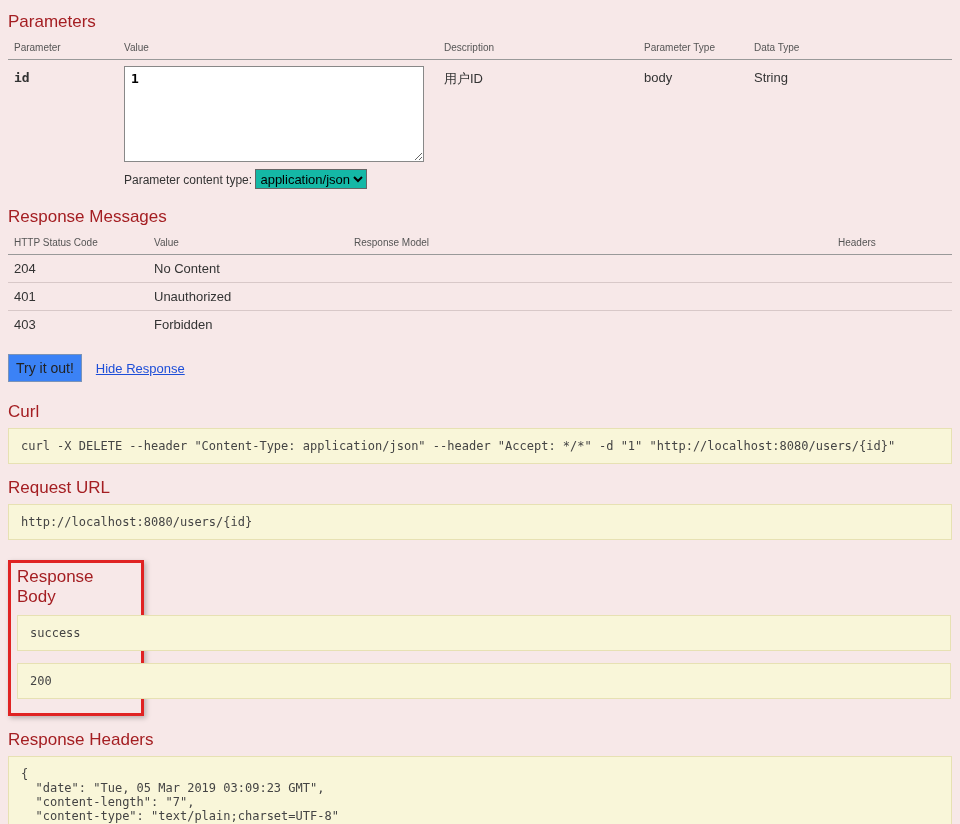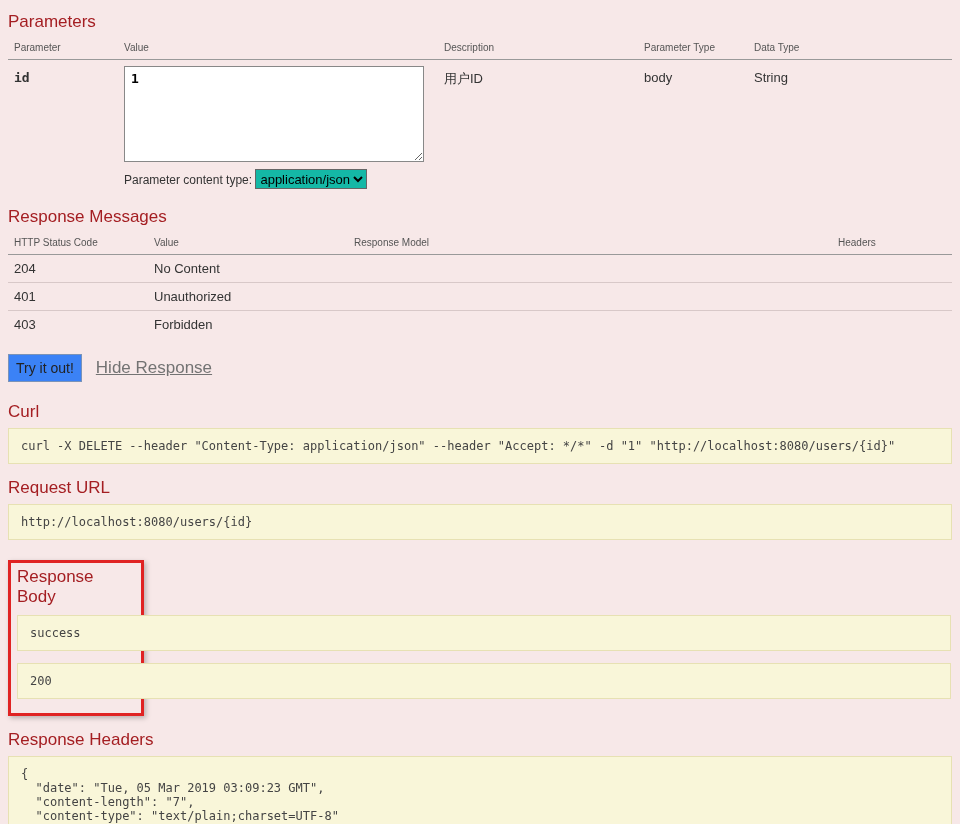--- a/index.html
+++ b/index.html
@@ -61,23 +61,23 @@
   .action-row { padding: 4px 0 16px 0; display:flex; align-items:center; gap:14px;}
   button.tryit {
     background: #3b82f6;
     border: 1px solid #7a93b8;
     padding: 5px 7px;
     font-size: 14px;
     color: #222;
     cursor: pointer;
   }
   a.hide-response {
-    color: #737373;
+    color: #1d4ed8;
     text-decoration: underline;
-    font-size: 17px;
+    font-size: 13px;
   }
   pre.codeblock {
     background: #f9f6d9;
     border: 1px solid #e7e1b3;
     padding: 10px 12px;
     font-family: monospace;
     font-size: 12px;
     color: #444;
     margin: 4px 0 14px 0;
     white-space: pre-wrap;

